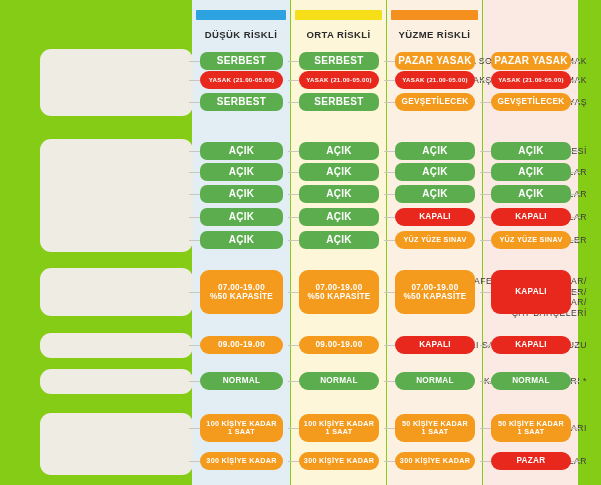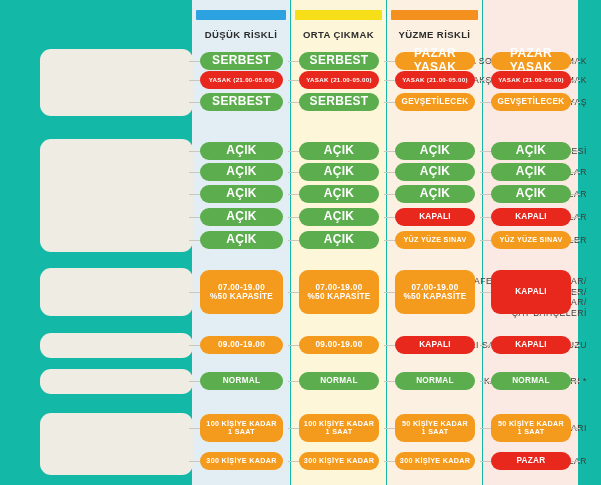--- a/index.html
+++ b/index.html
@@ -5,21 +5,21 @@
   * { box-sizing: border-box; margin: 0; padding: 0; }
   html, body {
     width: 601px; height: 485px;
     background: #faf8f2;
     font-family: "Liberation Sans", sans-serif;
     overflow: hidden;
   }
   #root {
     position: relative;
     width: 601px; height: 485px;
-    background: #14b8a6;
+    background: #84cc16;
   }
 
   
   .col-band {
     position: absolute;
     top: 0;
     height: 485px;
   }
   .band-0 { left: 192px; width: 98px; background: #e2eef4; }
   .band-1 { left: 291px; width: 95px; background: #fdf6d8; }
@@ -92,42 +92,42 @@
     font-weight: bold;
     border-radius: 999px;
     letter-spacing: 0.3px;
     line-height: 1.15;
   }
   .badge.boxy { border-radius: 9px; }
   .g { background: #5cad4e; }
   .o { background: #f49a1d; }
   .r { background: #e8271d; }
 
-  .t-lg  { font-size: 12px; }
+  .t-lg  { font-size: 10px; border-radius: 7px; }
   .t-md  { font-size: 8.2px; }
   .t-sm  { font-size: 7.2px; }
   .t-xs  { font-size: 6.2px; }
 </style>
 </head>
 <body>
 
 <div id="root">
 
   <div class="col-band band-0" style="background: rgb(226, 238, 244);"></div>
   <div class="col-band band-1" style="background: rgb(253, 246, 216);"></div>
   <div class="col-band band-2" style="background: rgb(251, 240, 226);"></div>
   <div class="col-band band-3" style="background: rgb(251, 233, 228);"></div>
 
   <div class="hdr hdr-0">
     <div class="bar" style="background: rgb(44, 163, 224);"></div>
     <div class="ttl">DÜŞÜK RİSKLİ</div>
   </div>
   <div class="hdr hdr-1">
     <div class="bar" style="background: rgb(246, 222, 24);"></div>
-    <div class="ttl">ORTA ÇIKMAK</div>
+    <div class="ttl">ORTA RİSKLİ</div>
   </div>
   <div class="hdr hdr-2">
     <div class="bar" style="background: rgb(244, 144, 30);"></div>
     <div class="ttl">YÜZME RİSKLİ</div>
   </div>
 
   <div id="body-layer">
       <div class="lbl-group" style="top: 49px; height: 67px;"></div>
       <div class="lbl-group" style="top: 139px; height: 113px;"></div>
       <div class="lbl-group" style="top: 268px; height: 48px;"></div>

